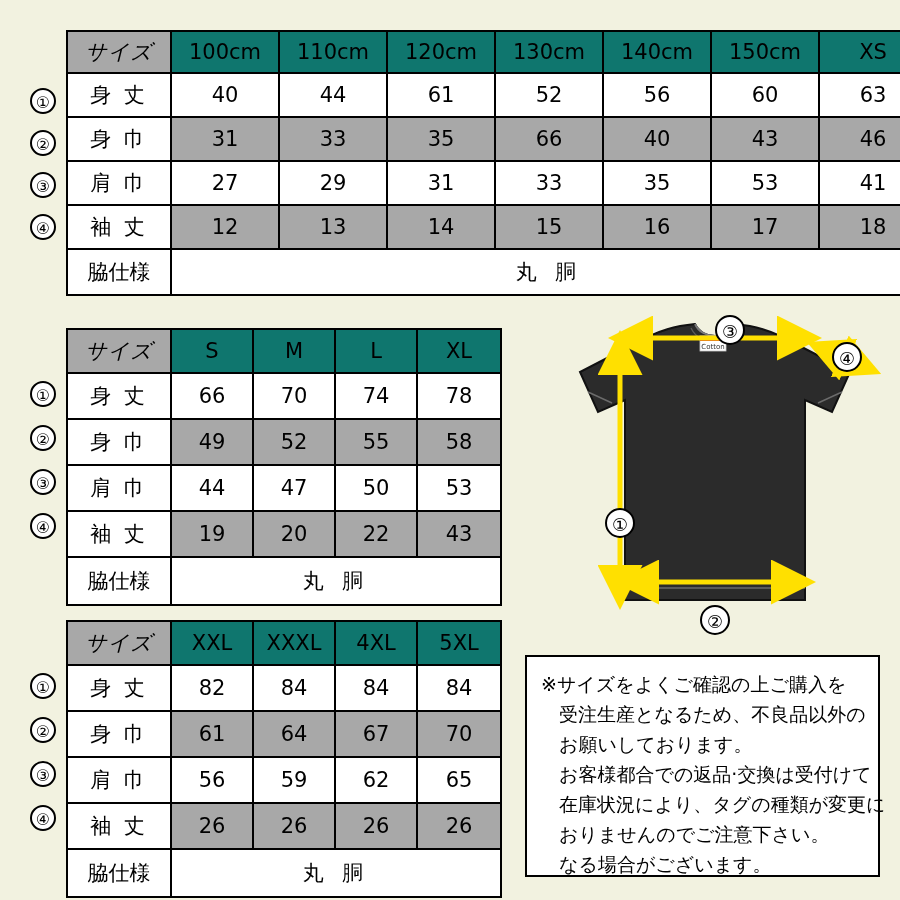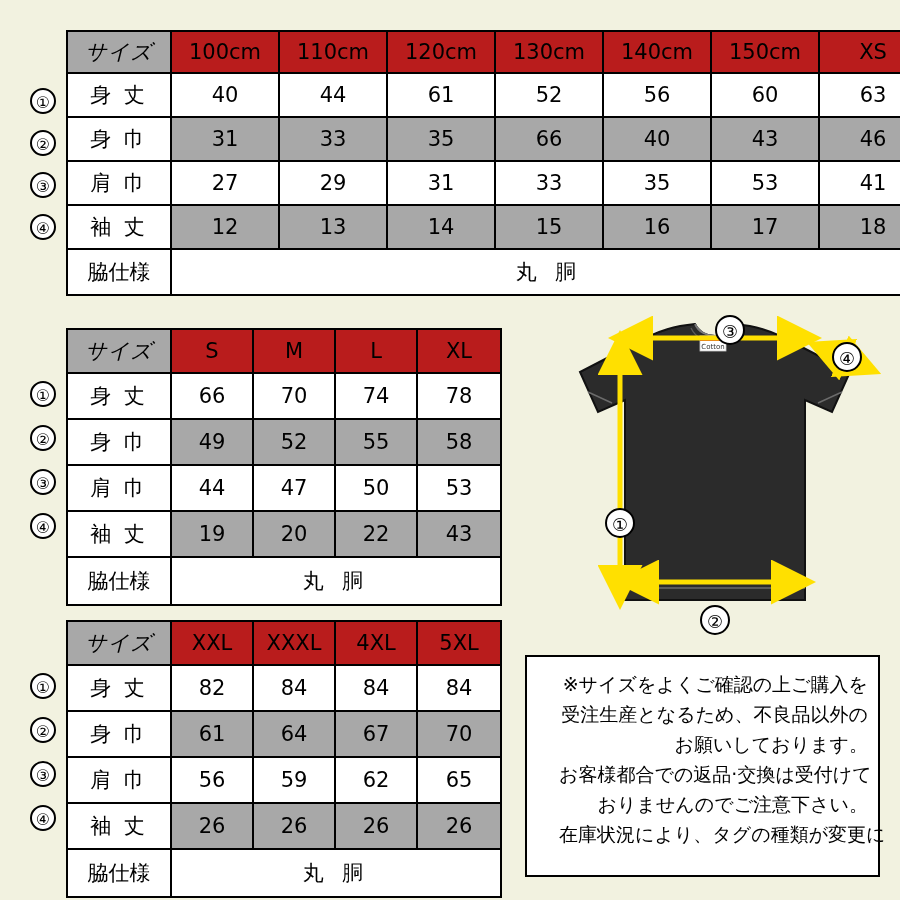--- a/index.html
+++ b/index.html
@@ -31,21 +31,21 @@
   .size-table td, .size-table th {
     border: 2px solid #000;
     text-align: center;
     vertical-align: middle;
     font-weight: normal;
     padding: 0;
     font-size: 21px;
     line-height: 1;
   }
   .hdr-cell {
-    background: #b91c1c;
+    background: #0f766e;
     font-size: 20px;
   }
   .hdr-label {
     background: #a8a8a8;
     font-size: 20px;
     letter-spacing: 1px;
     font-style: italic;
   }
   .row-label {
     background: #ffffff;
@@ -99,21 +99,20 @@
   .note-box {
     position: absolute;
     left: 525px;
     top: 655px;
     width: 355px;
     height: 222px;
     border: 2px solid #000;
     background: #ffffff;
     box-sizing: border-box;
     padding: 12px 10px 10px 14px;
-    text-align: right;
   }
   .note-line {
     font-size: 19px;
     line-height: 30px;
     white-space: nowrap;
     letter-spacing: 0px;
   }
   .note-indent { padding-left: 18px; }
 </style>
 </head>
@@ -357,17 +356,18 @@
     <div class="circ" style="left:312px; top:42px; width:30px; height:30px; line-height:30px; font-size:18px;">④</div>
     <div class="circ" style="left:85px; top:208px; width:30px; height:30px; line-height:30px; font-size:18px;">①</div>
     <div class="circ" style="left:180px; top:305px; width:30px; height:30px; line-height:30px; font-size:18px;">②</div>
   </div>
 
   <div class="note-box">
     <div class="note-line">※サイズをよくご確認の上ご購入を</div>
     <div class="note-line note-indent">受注生産となるため、不良品以外の</div>
     <div class="note-line note-indent">お願いしております。</div>
     <div class="note-line note-indent">お客様都合での返品·交換は受付けて</div>
+    <div class="note-line note-indent">在庫状況により、タグの種類が変更に</div>
     <div class="note-line note-indent">おりませんのでご注意下さい。</div>
-    <div class="note-line note-indent">在庫状況により、タグの種類が変更に</div>
+    <div class="note-line note-indent">なる場合がございます。</div>
   </div>
 
 </div>
 
 </body></html>

